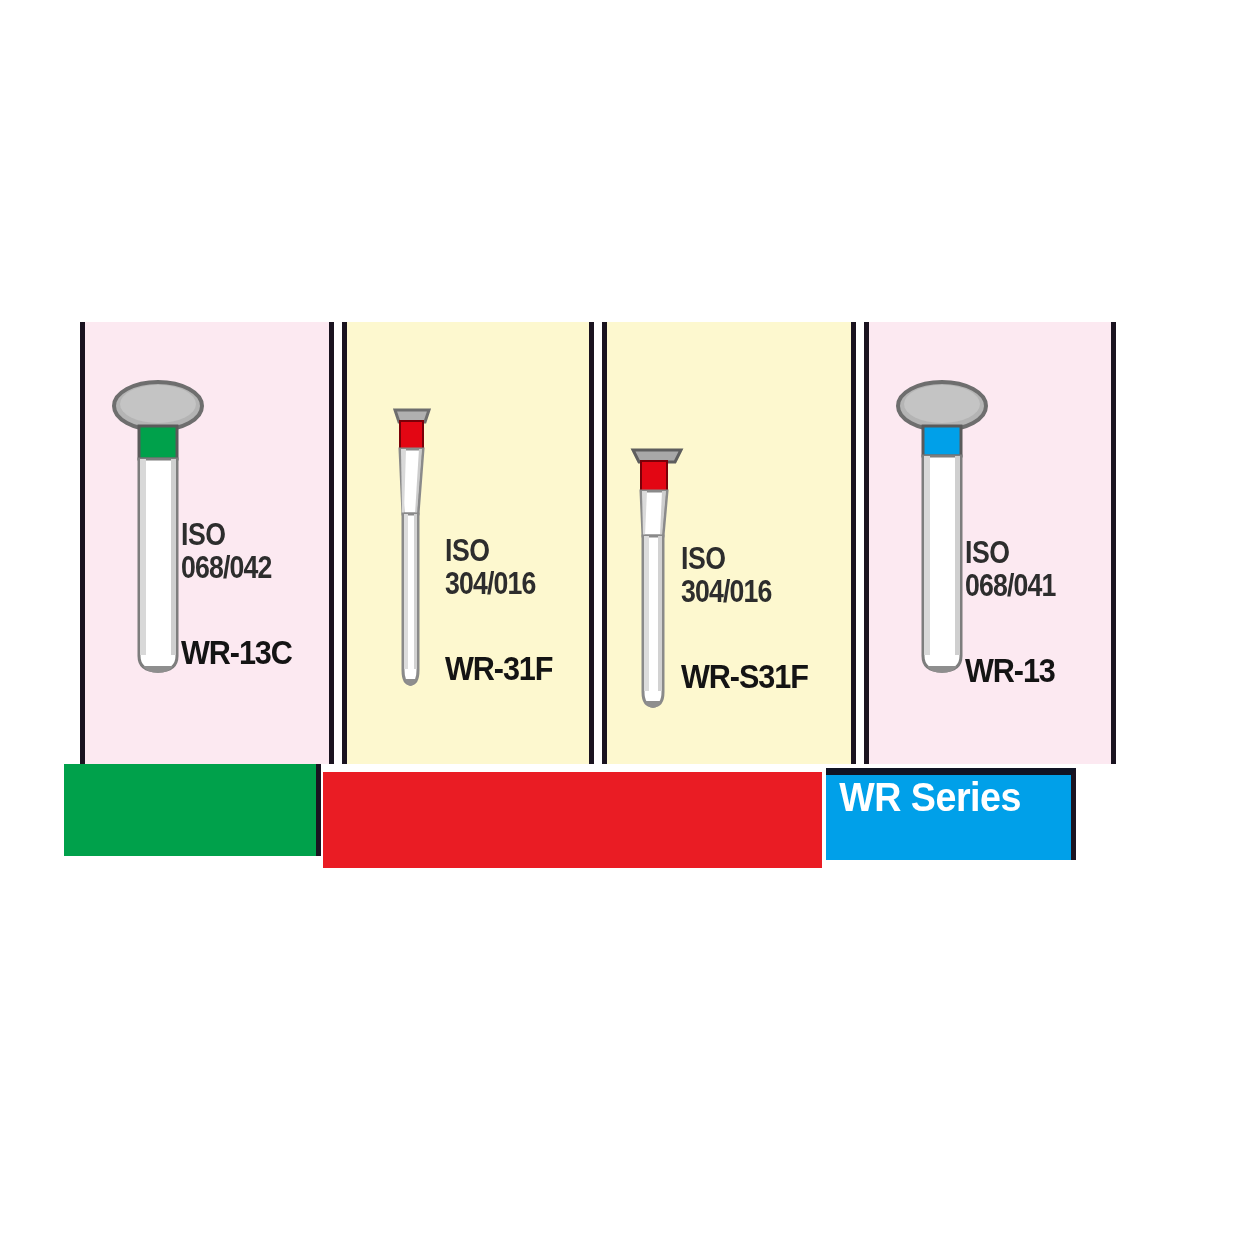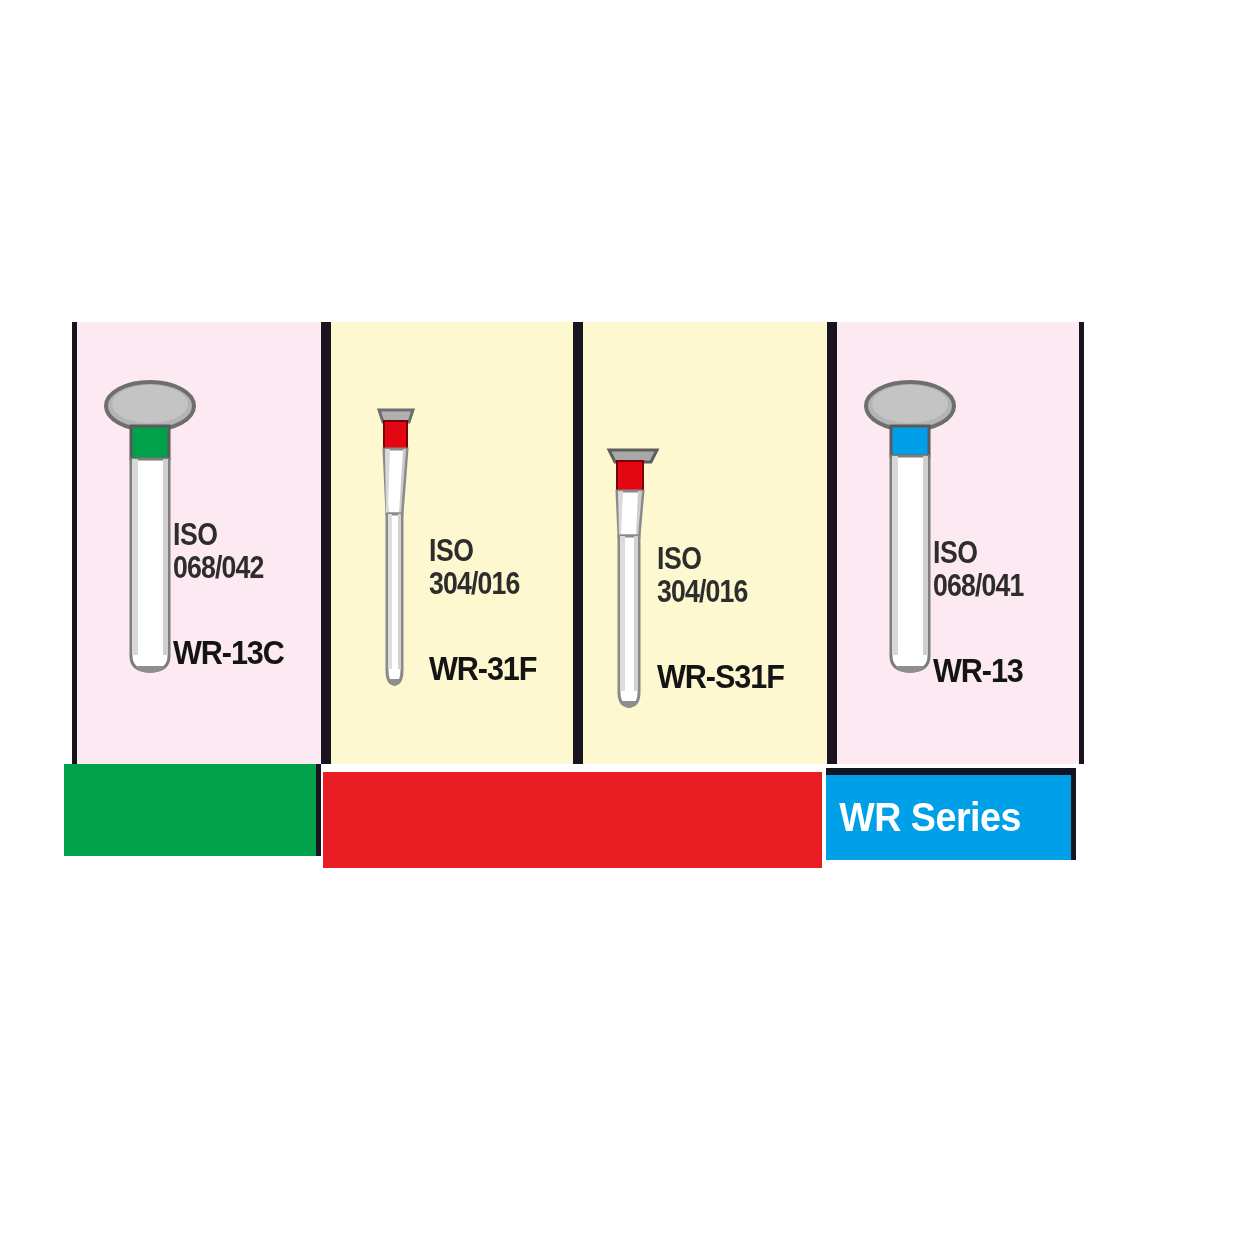--- a/index.html
+++ b/index.html
@@ -21,25 +21,26 @@
     position: absolute;
     left: 64px;
     top: 322px;
     width: 1012px;
     height: 540px;
   }
 
   
   .panel-row {
     position: absolute;
-    left: 8px;
+    left: 16px;
     top: 0;
     height: 442px;
     width: 1140px;
     display: flex;
+    gap: 8px;
   }
   .panel {
     position: relative;
     height: 442px;
     box-sizing: border-box;
     border-left: 5px solid #1a1320;
     border-right: 5px solid #1a1320;
     overflow: visible;
   }
   .panel.pink  { background: #fce9f1; }
@@ -132,21 +133,21 @@
   }
   #bar-blue {
     left: 762px;
     top: 446px;
     width: 250px;
     height: 92px;
     background: #00a0e9;
     border-right: 5px solid #1a1320;
     border-top: 7px solid #101424;
     display: flex;
-    align-items: center;
+    align-items: flex-start;
   }
   #bar-blue .series-text {
     font-family: "Liberation Sans", sans-serif;
     font-size: 40px;
     font-weight: 700;
     color: #ffffff;
     letter-spacing: -0.5px;
     padding-left: 14px;
     transform: scaleX(0.94);
     transform-origin: left center;

